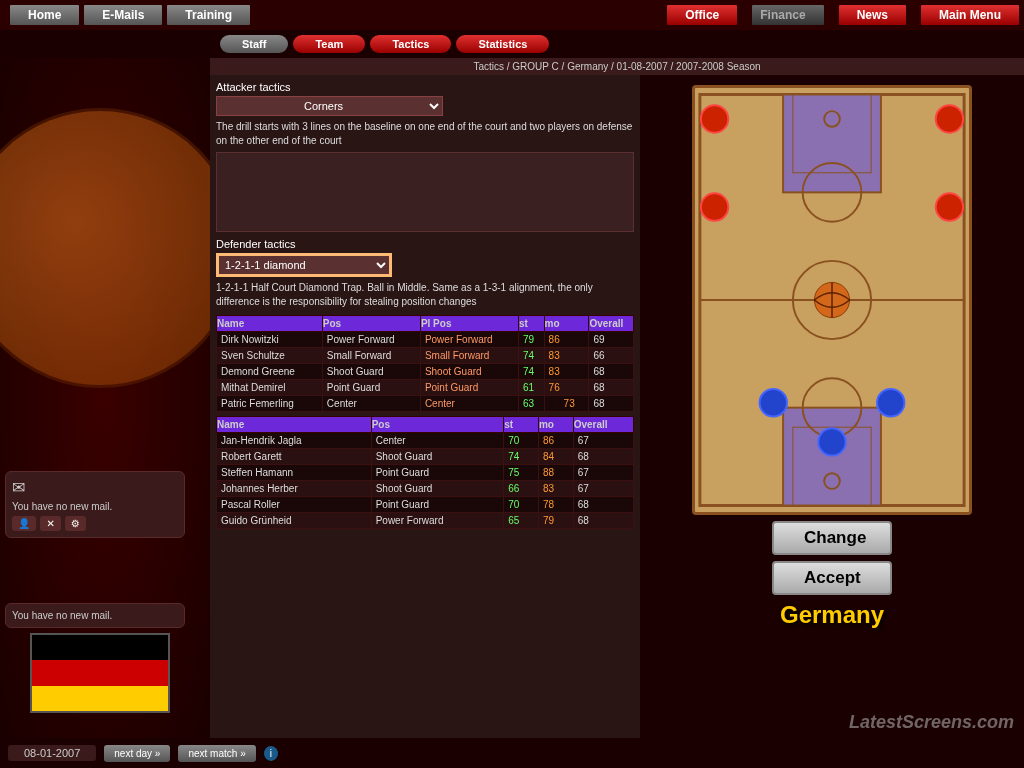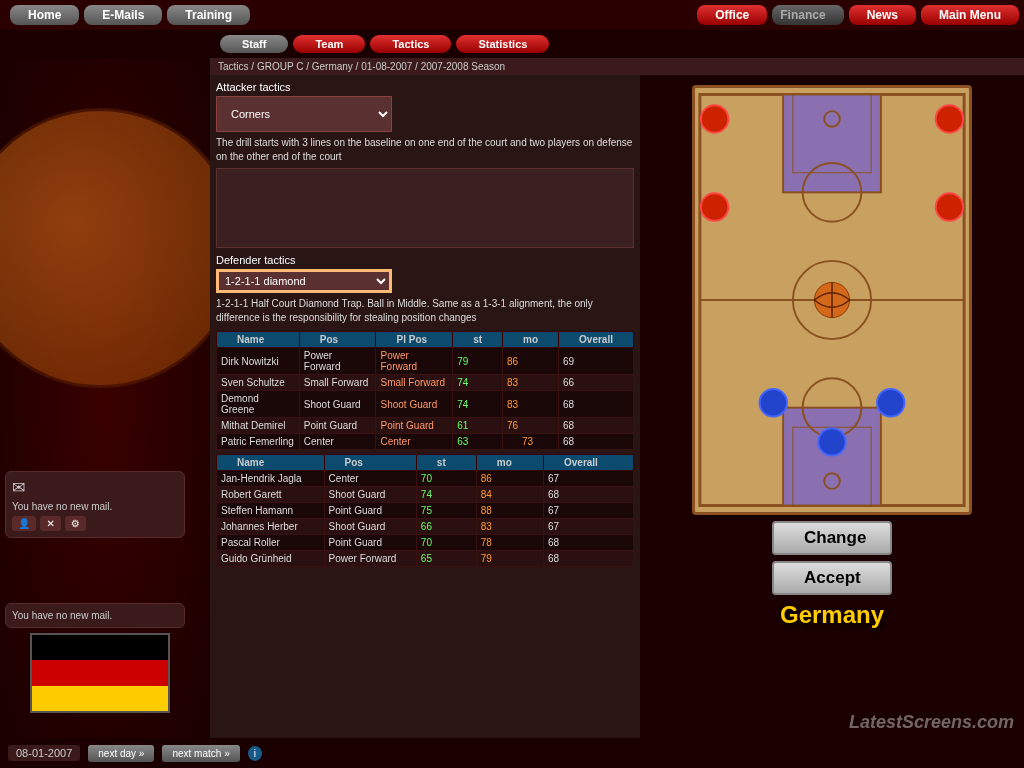--- a/index.html
+++ b/index.html
@@ -22,26 +22,26 @@
       align-items: center;
     }
     .top-nav-left {
       display: flex;
       margin-left: 10px;
       gap: 5px;
     }
     .top-nav-right {
       display: flex;
       margin-left: auto;
-      gap: 5px;
+      gap: 15px;
       margin-right: 5px;
     }
     .nav-btn {
       padding: 3px 18px;
-      border-radius: 8px;
+      border-radius: 1px;
       border: none;
       cursor: pointer;
       font-size: 12px;
       font-weight: bold;
       color: #fff;
       background: linear-gradient(180deg, #888 0%, #555 100%);
     }
     .nav-btn.active-red {
       background: linear-gradient(180deg, #e03030 0%, #900 100%);
     }
@@ -74,20 +74,21 @@
       background: linear-gradient(180deg, #e03030 0%, #900 100%);
     }
 
     
     .breadcrumb {
       background: #3a1a1a;
       padding: 3px 8px;
       font-size: 10px;
       color: #ccc;
       margin: 0 210px 0 210px;
+      text-align: center;
     }
 
     
     .left-panel {
       width: 430px;
       background: #2a1515;
       padding: 6px;
       overflow-y: auto;
     }
 
@@ -127,23 +128,23 @@
     }
 
     
     .player-table {
       width: 100%;
       border-collapse: collapse;
       font-size: 10px;
       margin-bottom: 4px;
     }
     .player-table th {
-      background: #0c4a6e;
+      background: #6d28d9;
       color: #ccc;
-      padding: 2px 20px;
+      padding: 2px 0;
       text-align: left;
       border: 1px solid #3a0000;
     }
     .player-table td {
       padding: 2px 4px;
       border: 1px solid #3a1010;
       color: #ddd;
     }
     .player-table tr:nth-child(even) td {
       background: #2a1010;
@@ -289,21 +290,21 @@
       background: #1a0000;
       display: flex;
       align-items: center;
       padding: 0 8px;
       gap: 8px;
     }
     .date-label {
       color: #ccc;
       font-size: 11px;
       background: #3a1a1a;
-      padding: 2px 8px;
+      padding: 2px 16px;
       border-radius: 3px;
     }
     .bottom-btn {
       background: linear-gradient(180deg, #888 0%, #555 100%);
       border: none;
       color: #fff;
       padding: 3px 10px;
       border-radius: 3px;
       font-size: 10px;
       cursor: pointer;
@@ -380,21 +381,21 @@
 
   <div class="breadcrumb" style="margin:0;">Tactics / GROUP C / Germany / 01-08-2007 / 2007-2008 Season</div>
 
   <div style="display:flex; flex:1; overflow:hidden;">
 
     <div class="left-panel">
 
       <div class="tactics-section">
         <div class="tactics-label">Attacker tactics</div>
         <div class="tactics-select">
-          <select style="width:176px; background:#5a3030; color:#fff; border:1px solid #8a4040; padding:10px;">
+          <select style="width:227px; background:#5a3030; color:#fff; border:1px solid #8a4040; padding:2px;text-align:center;">
             <option>Corners</option>
           </select>
         </div>
         <div class="tactics-desc">The drill starts with 3 lines on the baseline on one end of the court and two players on defense on the other end of the court</div>
         <div class="tactics-diagram"></div>
       </div>
 
       <div class="tactics-section">
         <div class="tactics-label">Defender tactics</div>
         <div class="tactics-select">

